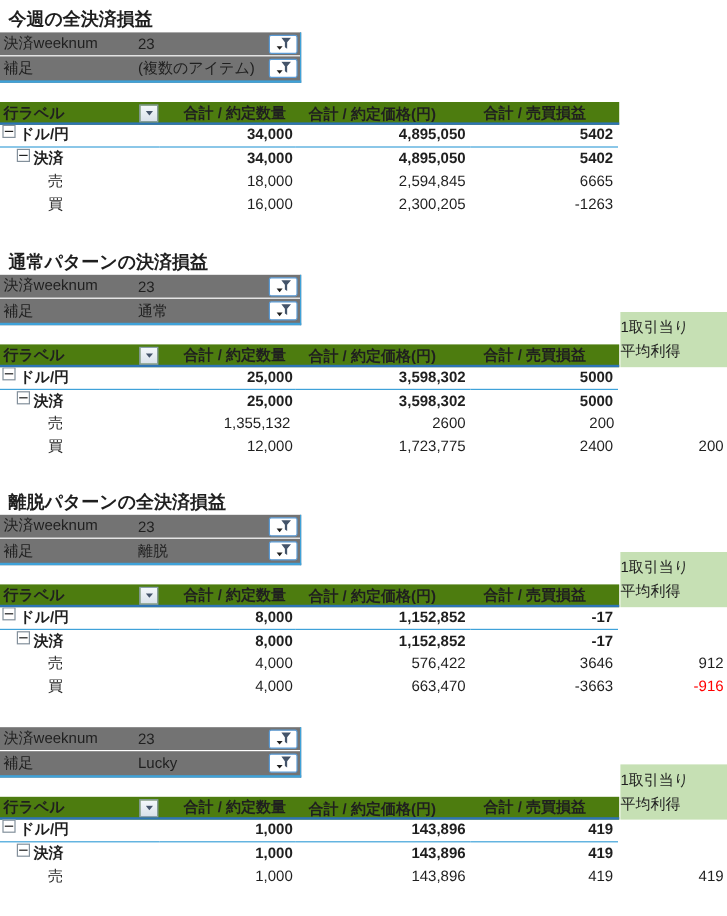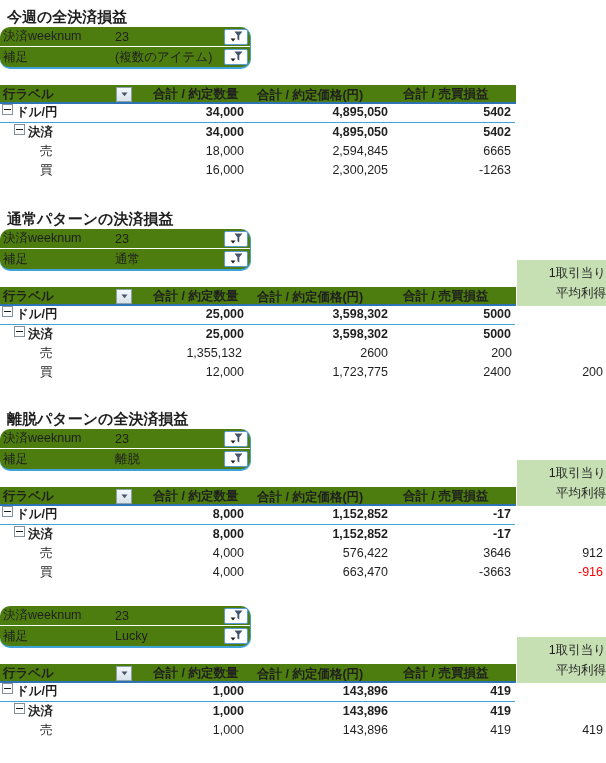--- a/index.html
+++ b/index.html
@@ -8,21 +8,21 @@
     font-family:"Liberation Sans","DejaVu Sans",sans-serif;
     color:#1f1f1f; -webkit-font-smoothing:antialiased;
   }
   #sections { padding-top:8px; }
   #sections .section:nth-child(2){ margin-top:30px; }
   #sections .section:nth-child(3){ margin-top:28px; }
   #sections .section:nth-child(4){ margin-top:24px; }
 
   .title { height:19px; line-height:17px; font-weight:bold; font-size:15px; padding-left:7px; white-space:nowrap; }
 
-  .filters { width:250px; background:#4d7c0f; border-right:1px solid #3FA2D9; border-bottom:2px solid #3FA2D9;border-radius:10px; }
+  .filters { width:250px; background:#737373; border-right:1px solid #3FA2D9; border-bottom:2px solid #3FA2D9; }
   .frow { display:flex; height:20px; align-items:center; font-size:12.5px; }
   .frow.f0 { height:19px; border-bottom:1px solid #ffffff; }
   .flabel { width:112px; padding-left:3px; white-space:nowrap; }
   .fvalue { flex:1; white-space:nowrap; }
   .fbtn { width:24px; height:16px; margin-right:2px; background:#ffffff; border:1px solid #5B9BD5; border-radius:2px;
           display:flex; align-items:center; justify-content:center; padding:0; cursor:pointer; }
 
   .spacer { height:16px; }
 
   .table { position:relative; font-size:12.5px; }
@@ -50,21 +50,21 @@
   .c.cc { padding-right:4px; }
   .c.d { padding-right:4px; }
   .c.e { padding-right:3px; }
   .c.e.neg { color:#FF0000; }
 
   .exp { display:inline-block; width:9px; height:9px; border:1px solid #83909B; background:#ffffff;
          position:relative; margin-right:3px; vertical-align:1px; cursor:pointer; }
   .exp::after { content:''; position:absolute; left:1px; right:1px; top:4px; border-top:1px solid #1f1f1f; }
 
   .green { position:absolute; left:517px; top:-27px; width:89px; height:46px; box-sizing:border-box;
-           background:#C6E0B4; text-align:right; padding-top:3px; }
+           background:#C6E0B4; text-align:left; padding-top:3px; }
   .green div { line-height:20px; }
 </style>
 </head>
 <body>
 
 <div id="sections">
   <div class="section">
     <div class="title">今週の全決済損益</div>
 
     <div class="filters">

